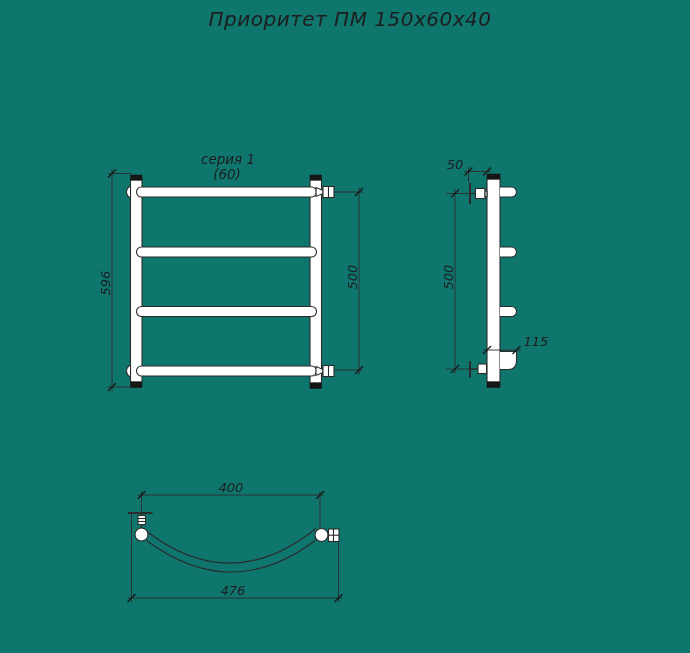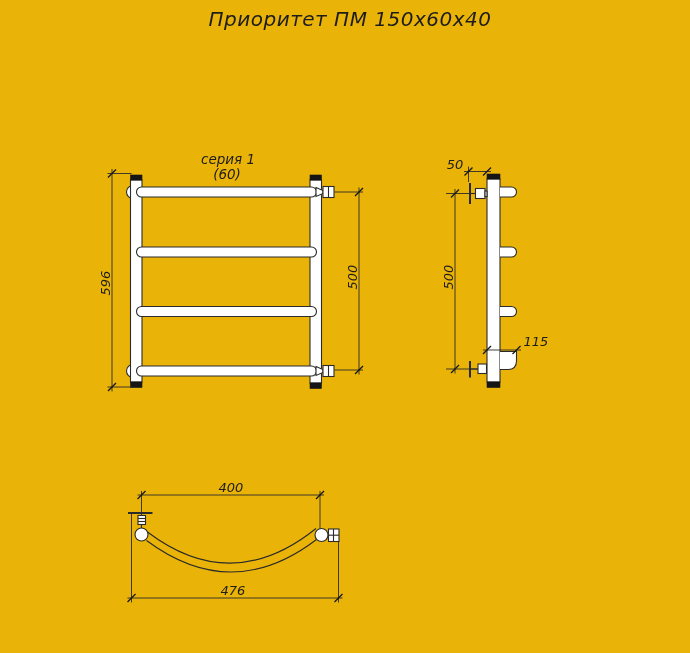--- a/index.html
+++ b/index.html
@@ -1,16 +1,16 @@
 <!DOCTYPE html>
 <html><head>
 <meta charset="utf-8">
 <style>
   html,body{margin:0;padding:0;background:#ffffff;}
-  .page{position:relative;width:690px;height:653px;background:#eab308;overflow:hidden;
+  .page{position:relative;width:690px;height:653px;background:#0f766e;overflow:hidden;
         font-family:"DejaVu Sans",sans-serif;}
   svg{display:block;}
   text{font-family:"DejaVu Sans",sans-serif;font-style:italic;fill:#1d1d1d;}
   .ttl{font-size:20px;letter-spacing:0.5px;}
   .lbl{font-size:13.5px;}
   .dimtxt{font-size:13px;}
   .s   {stroke:#2b2b2b;stroke-width:1.1;fill:none;}
   .sf  {stroke:#2b2b2b;stroke-width:1.1;fill:#ffffff;}
   .cap {fill:#161616;stroke:#161616;stroke-width:0.6;}
   .dim {stroke:#2b2b2b;stroke-width:0.9;fill:none;}

